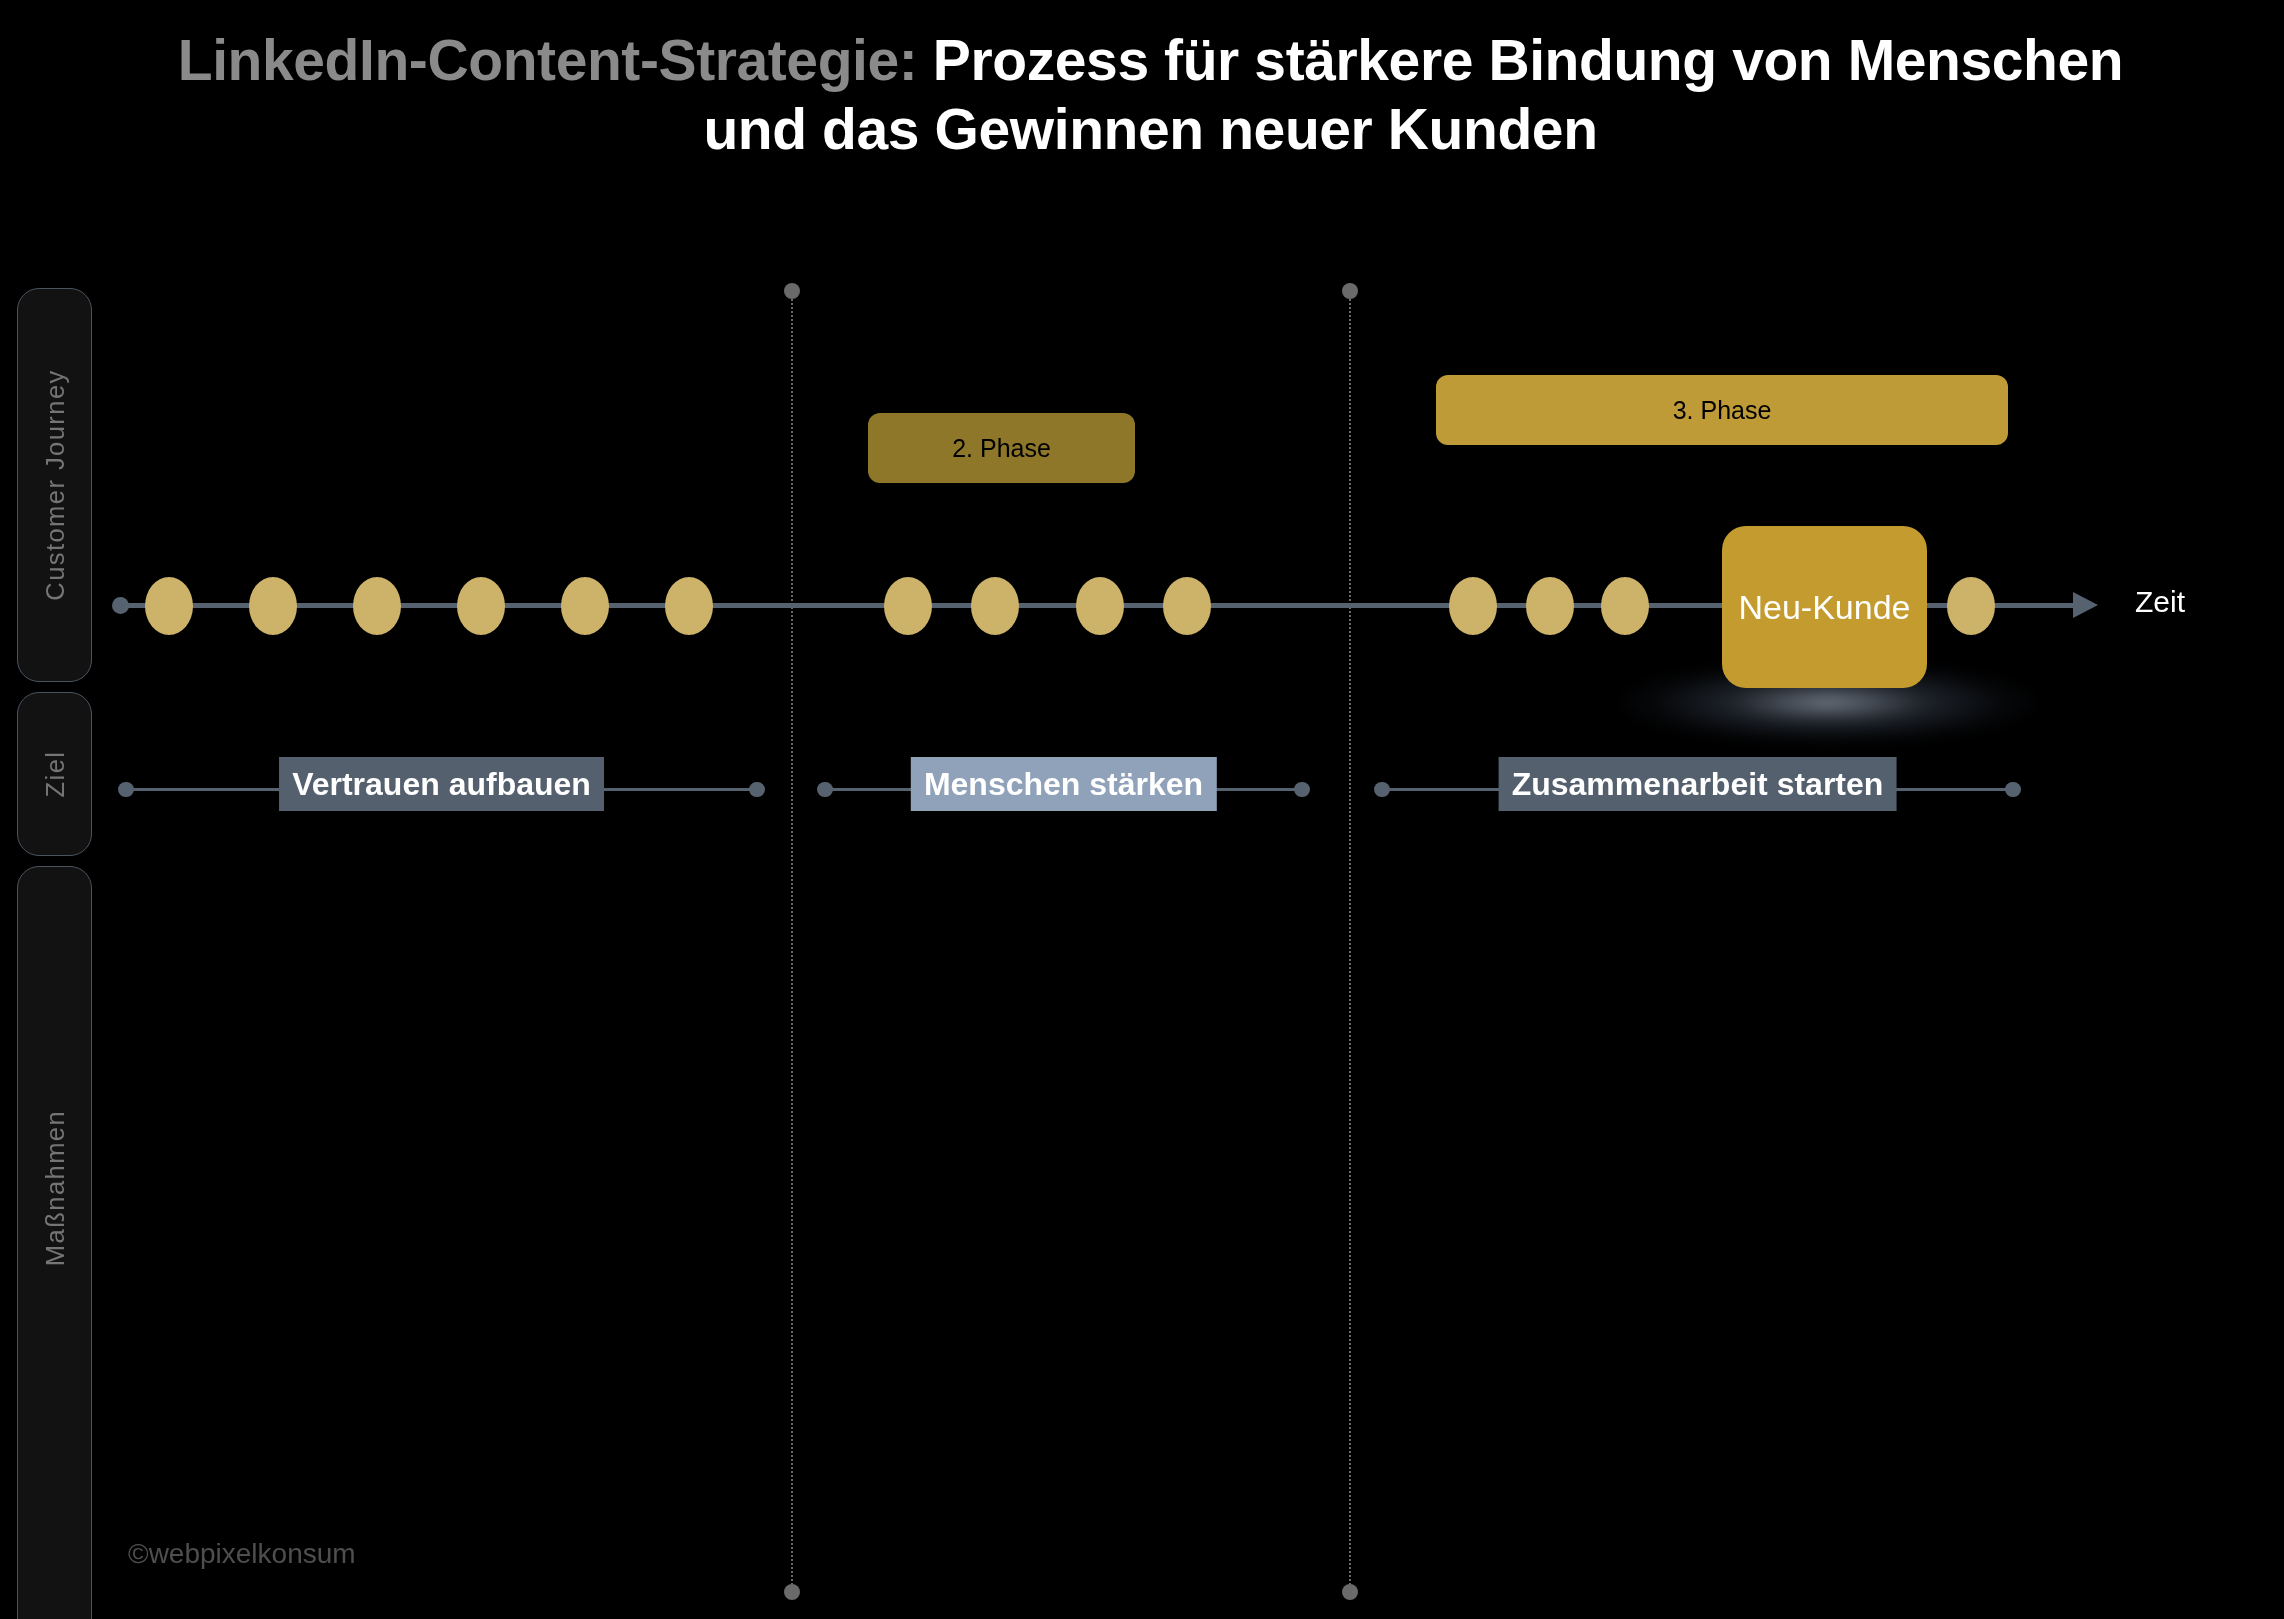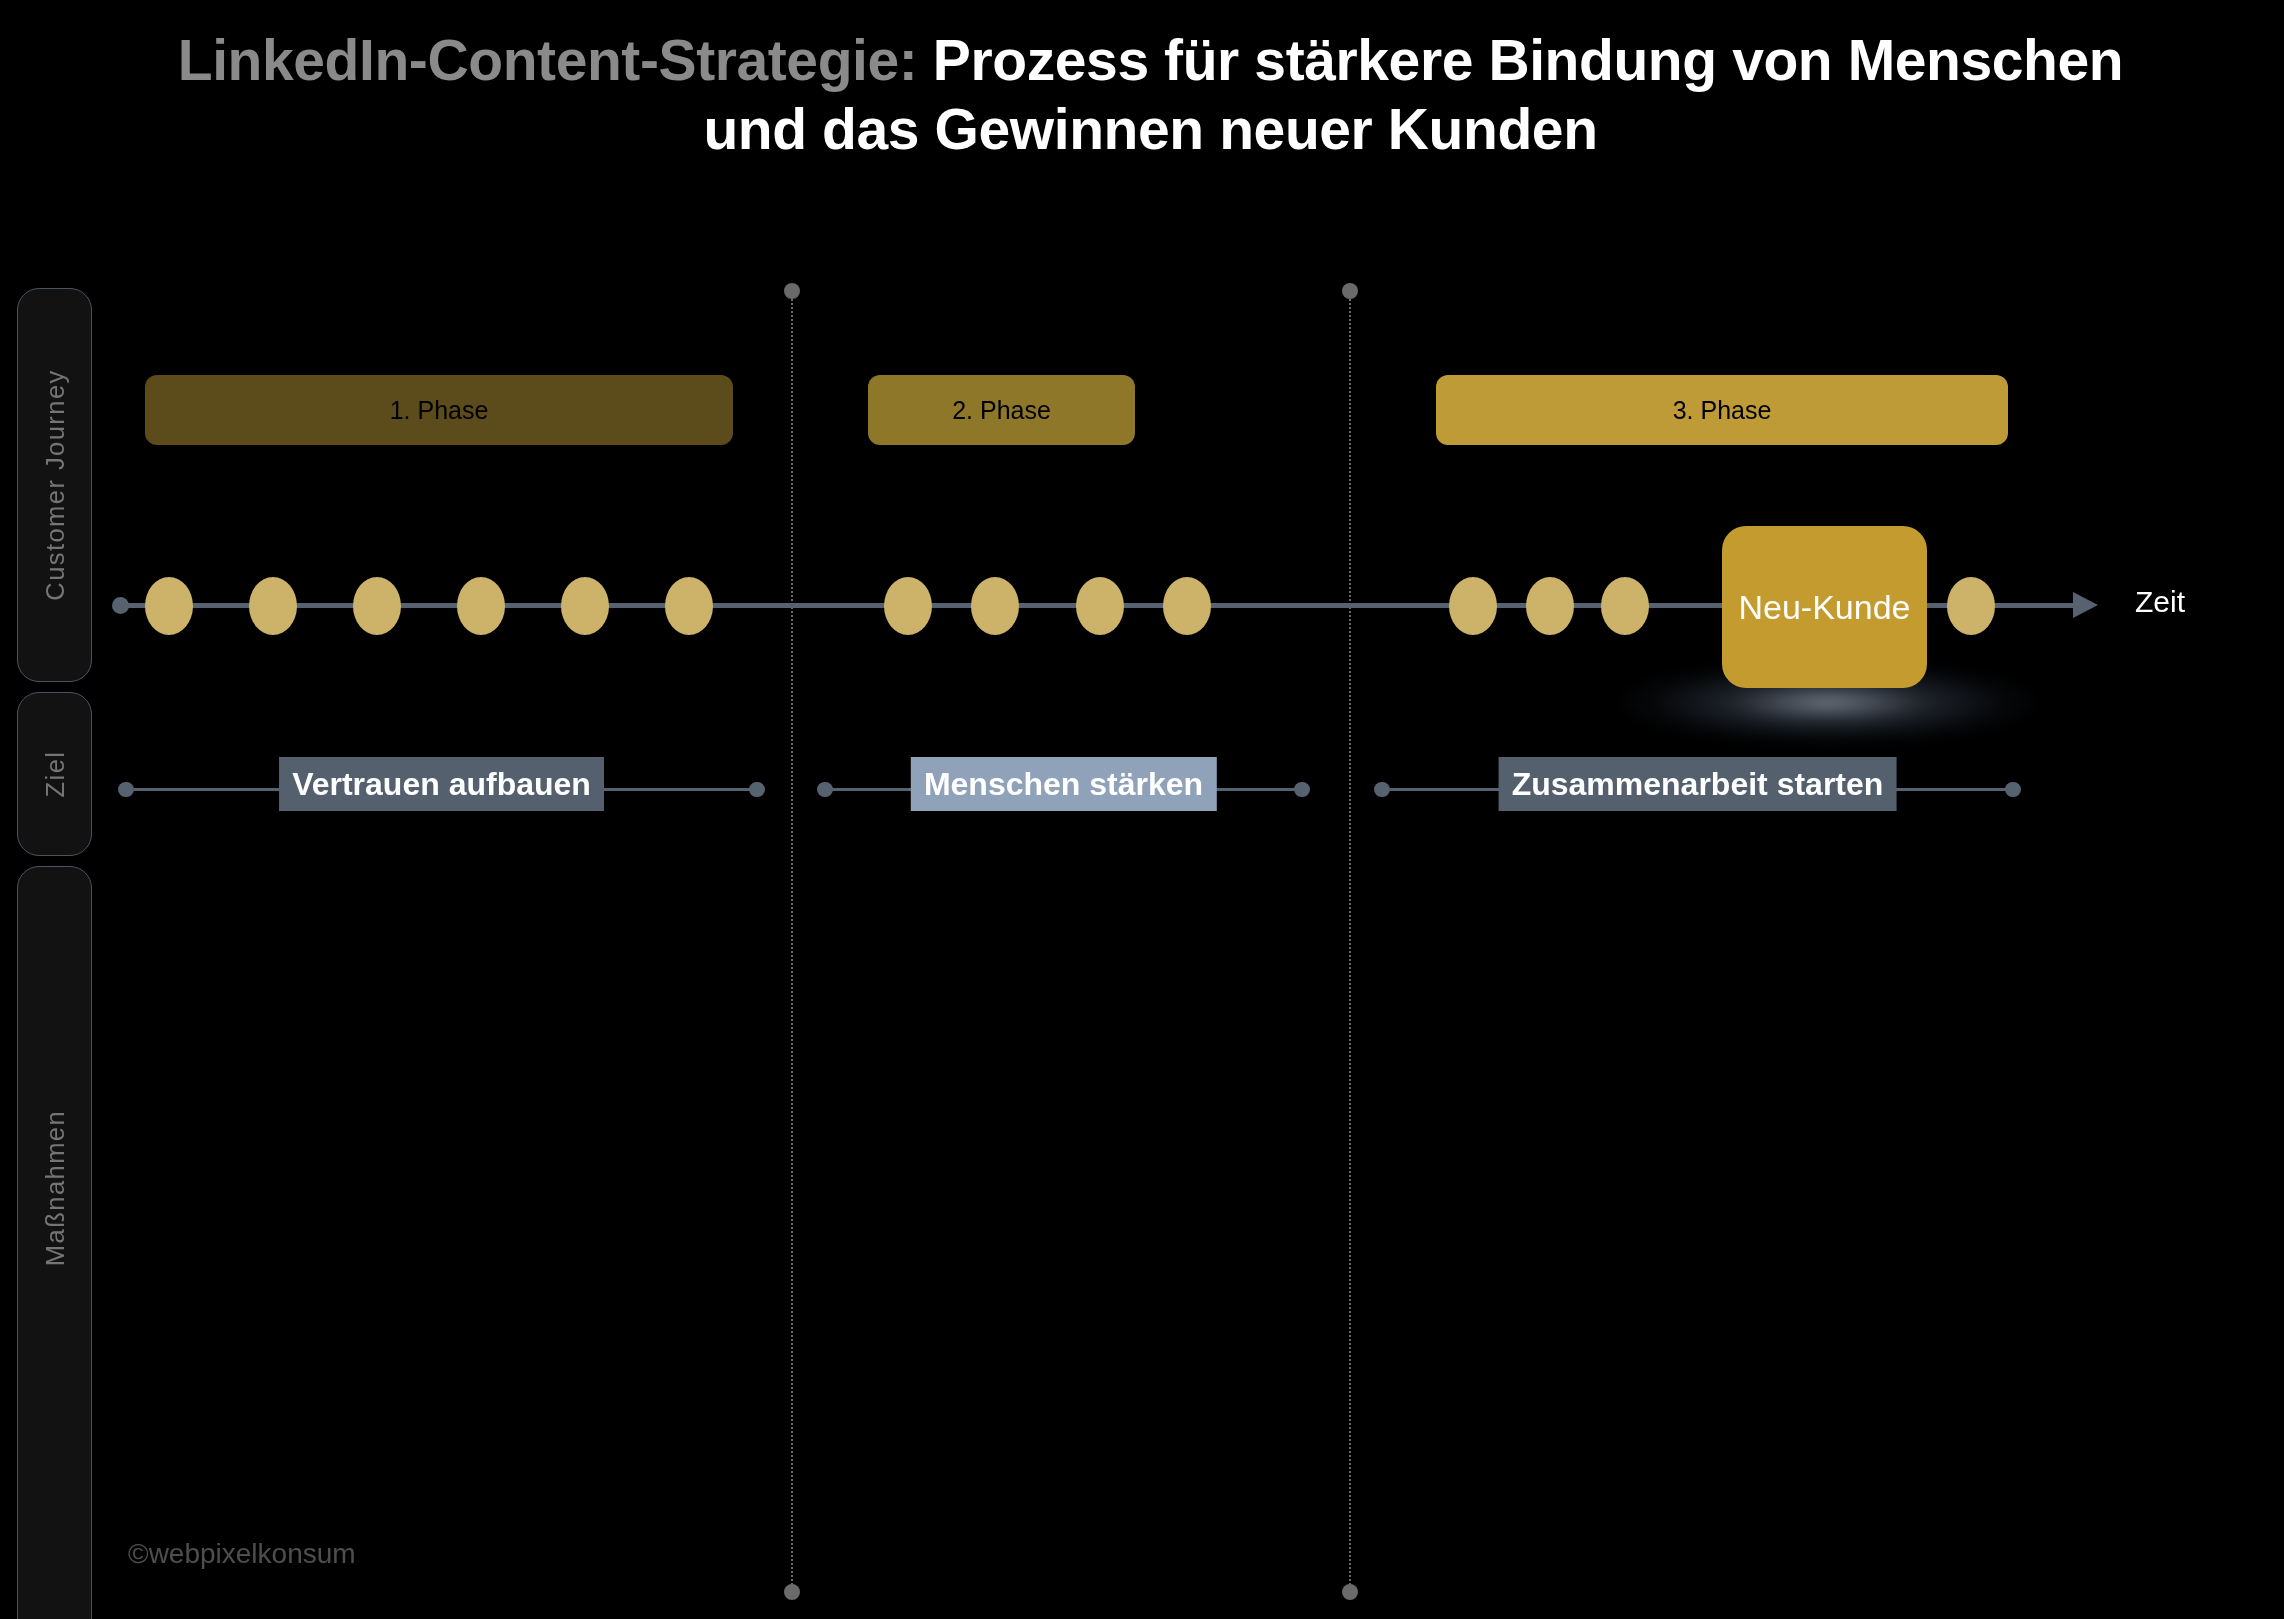--- a/index.html
+++ b/index.html
@@ -250,24 +250,21 @@
 
   <div class="divider" id="divider-1">
     <span class="cap top"></span>
     <span class="cap bottom"></span>
   </div>
   <div class="divider" id="divider-2">
     <span class="cap top"></span>
     <span class="cap bottom"></span>
   </div>
 
-  <div class="phase-bar" id="phase-bar-1" style="background: rgb(92, 75, 27);">
-    <span>1. Phase</span>
-  </div>
-  <div class="phase-bar" id="phase-bar-2" style="background: rgb(142, 119, 41);">
+  <div class="phase-bar" id="phase-bar-2" style="background: rgb(142, 119, 41); margin-top: 38px;">
     <span>2. Phase</span>
   </div>
   <div class="phase-bar" id="phase-bar-3" style="background: rgb(190, 155, 54);">
     <span>3. Phase</span>
   </div>
 
   <div id="timeline-start-dot"></div>
   <div id="timeline-axis"></div>
   <div id="timeline-arrow"></div>
   <div id="timeline-zeit-label">Zeit</div>

